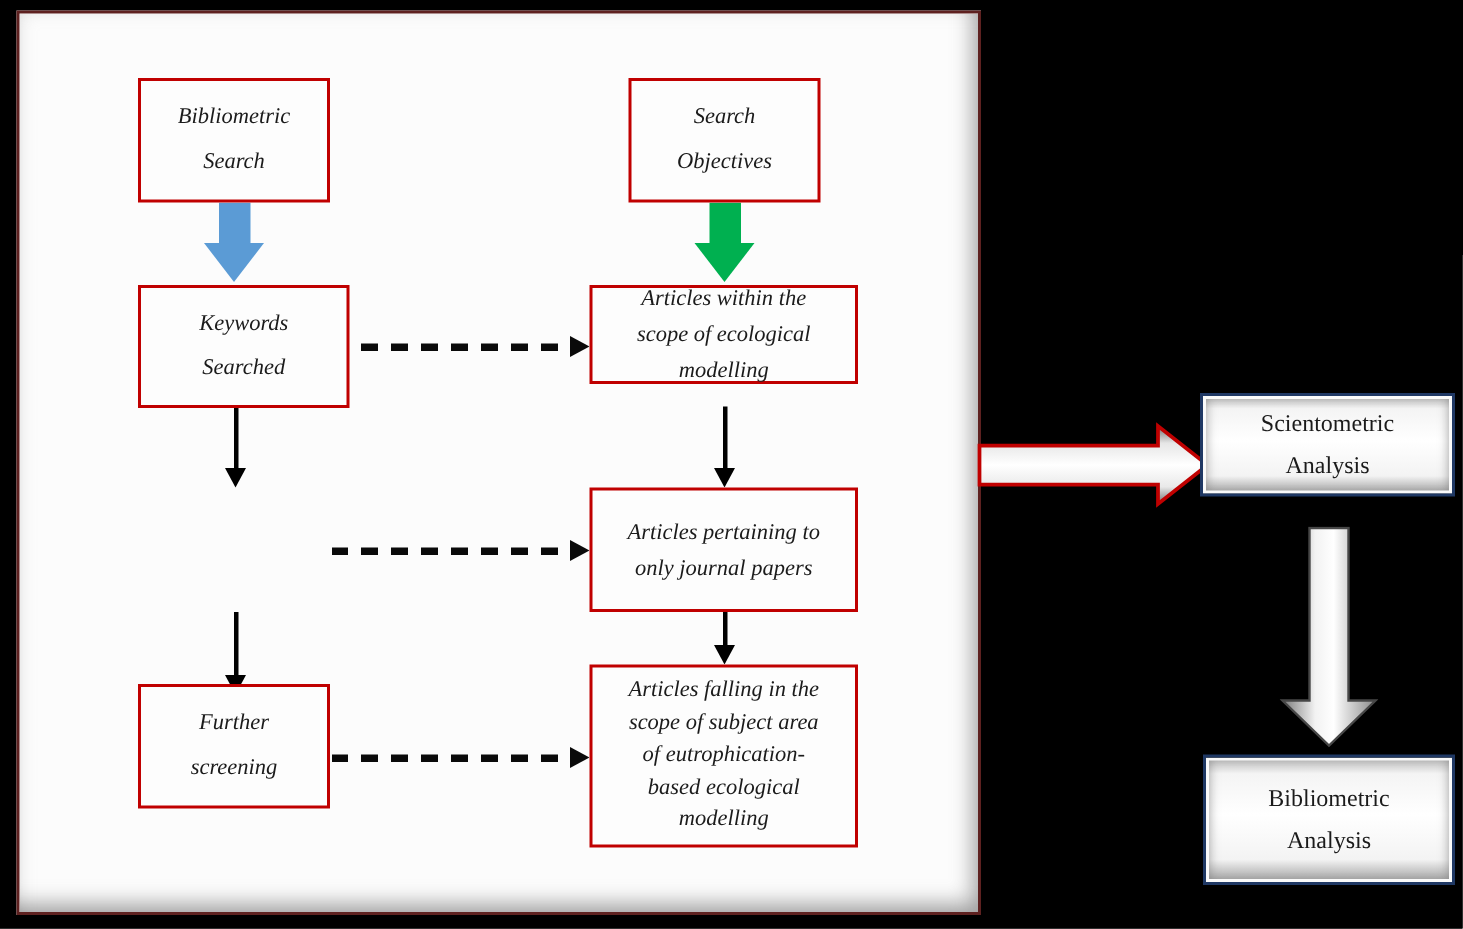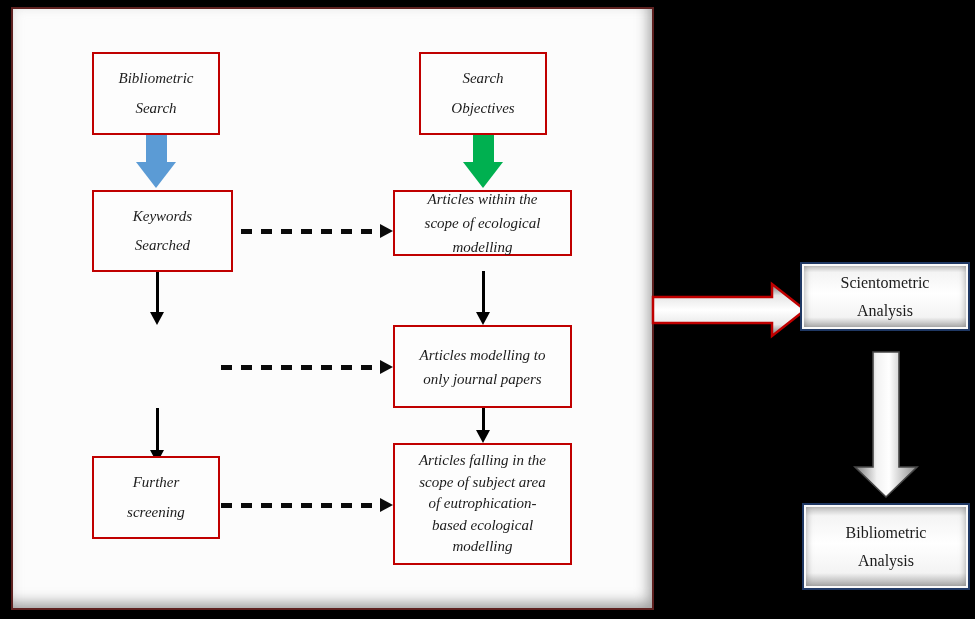--- a/index.html
+++ b/index.html
@@ -80,21 +80,21 @@
   <div class="box-red lh-wide" style="left:419px;top:52px;width:128px;height:83px">
     <span class="lbl">Search
 Objectives</span>
   </div>
   <div class="box-red lh-mid" style="left:393px;top:190px;width:179px;height:66px">
     <span class="lbl">Articles within the
 scope of ecological
 modelling</span>
   </div>
   <div class="box-red lh-mid" style="left:393px;top:325px;width:179px;height:83px">
-    <span class="lbl">Articles modelling to
+    <span class="lbl">Articles pertaining to
 only journal papers</span>
   </div>
   <div class="box-red lh-tight" style="left:393px;top:443px;width:179px;height:122px">
     <span class="lbl">Articles falling in the
 scope of subject area
 of eutrophication-
 based ecological
 modelling</span>
   </div>
 

